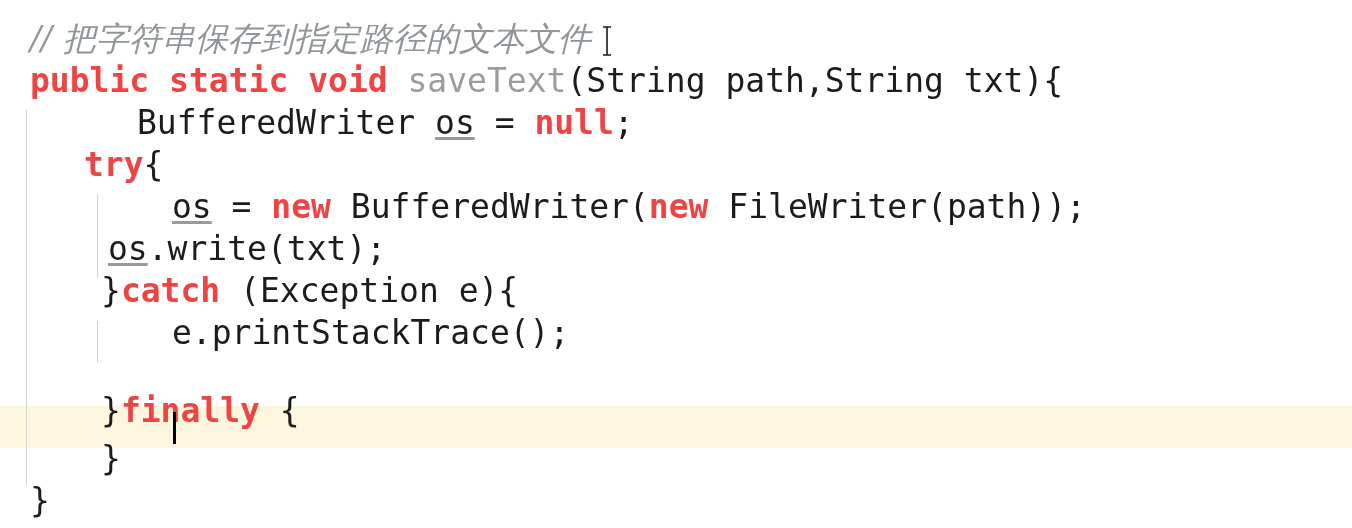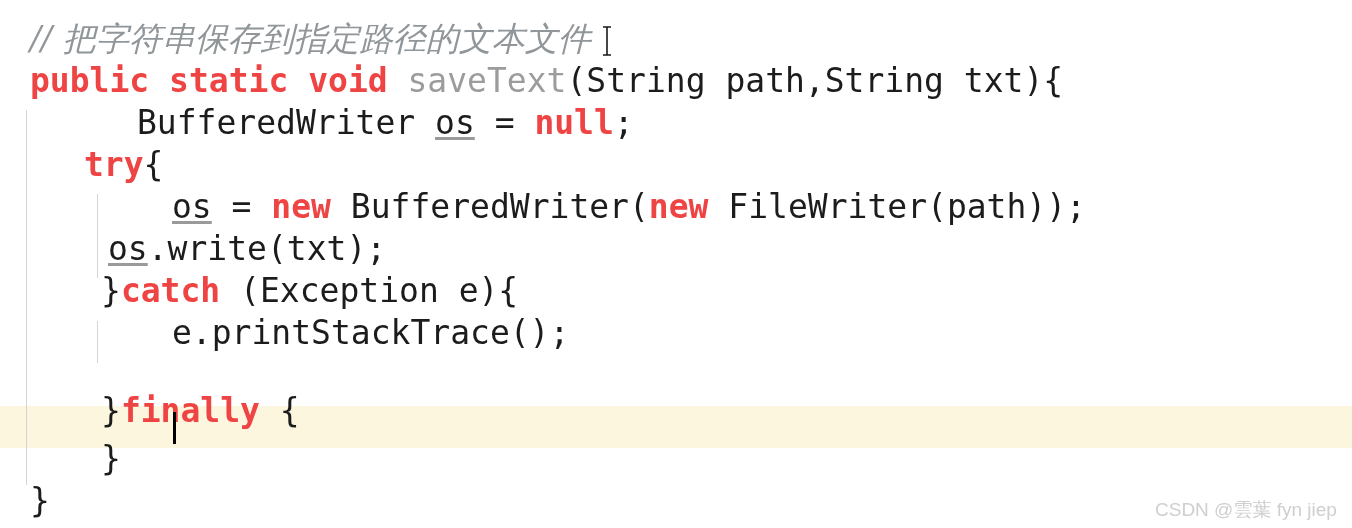--- a/index.html
+++ b/index.html
@@ -124,15 +124,14 @@
       <div class="code-line" style="top: 438px; padding-left: 101px; box-sizing: border-box;"><span class="tok-plain">}</span></div>
       <div class="code-line" style="top: 480px; padding-left: 30px; box-sizing: border-box;"><span class="tok-plain">}</span></div>
     </div>
 
   <div class="caret" style="left:173px;top:412px;height:32px;"></div>
 
   <svg class="mouse-ibeam" style="left:599px;top:26px;" width="16" height="30" viewBox="0 0 16 30">
     <path d="M4 1 H12 M8 1 V29 M4 29 H12" stroke="#1a1a1a" stroke-width="1.6" fill="none"></path>
   </svg>
 
-  <div class="watermark" style="left:1155px;top:497px;">CSDN @雲葉 fyn jiep</div>
 
 </div>
 
 </body></html>

